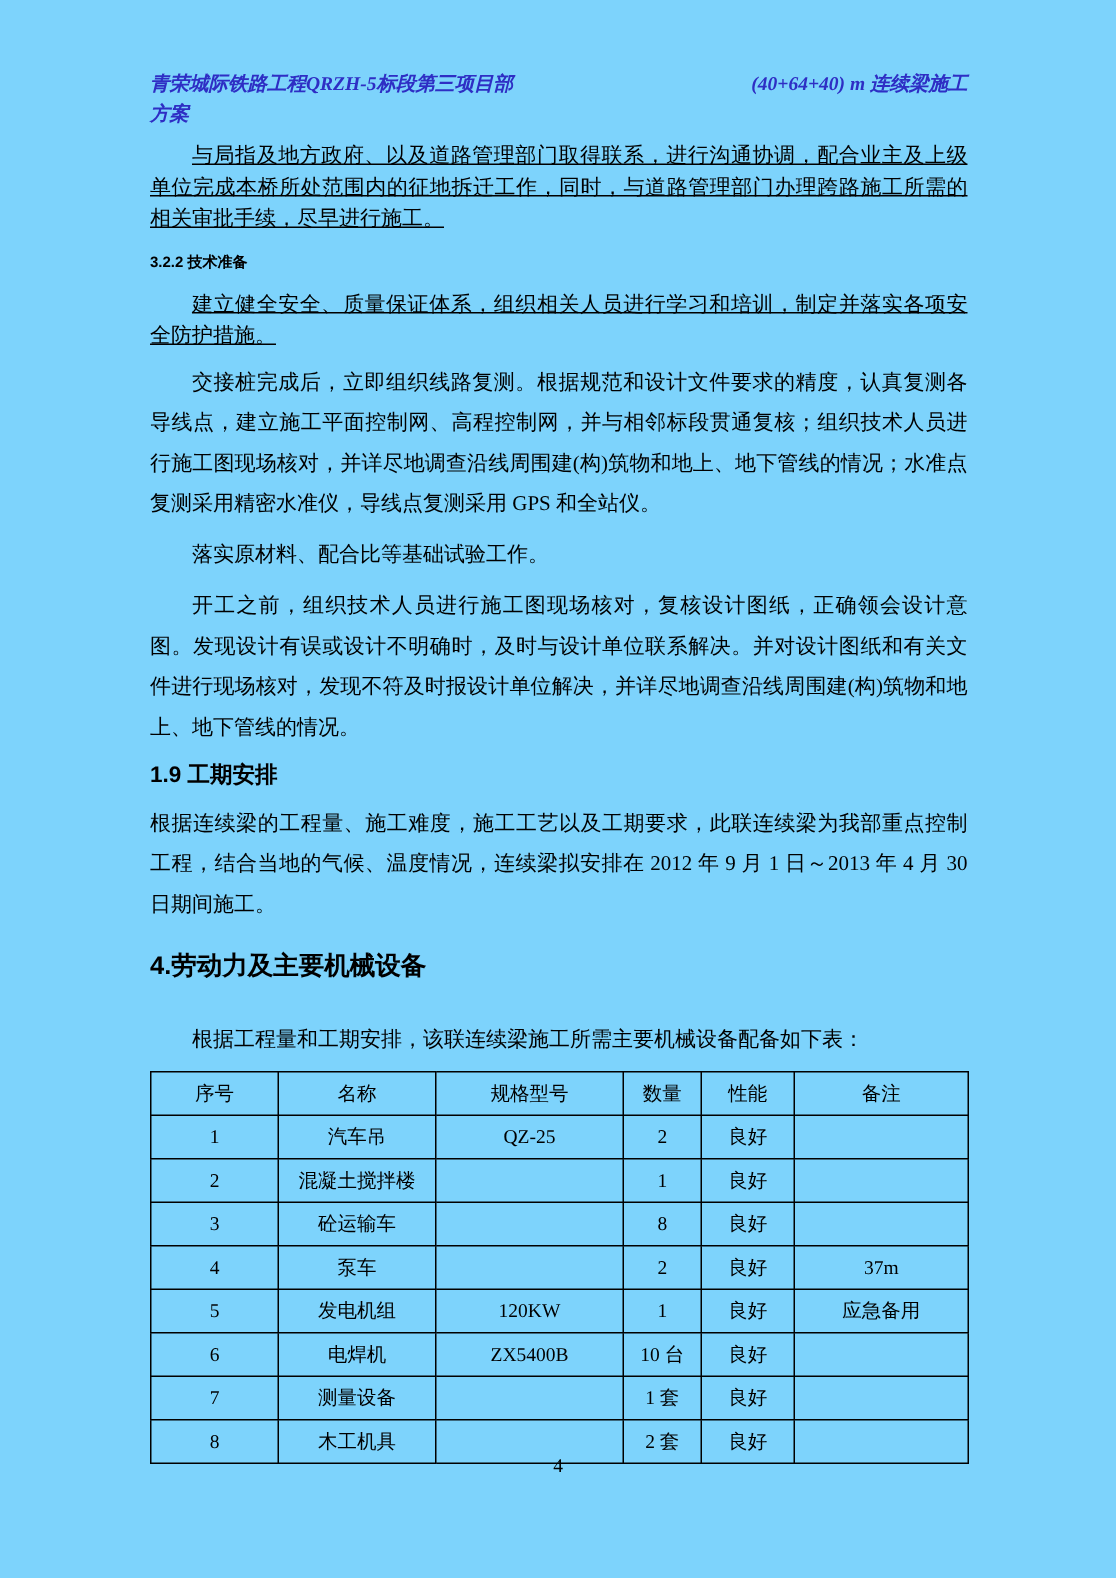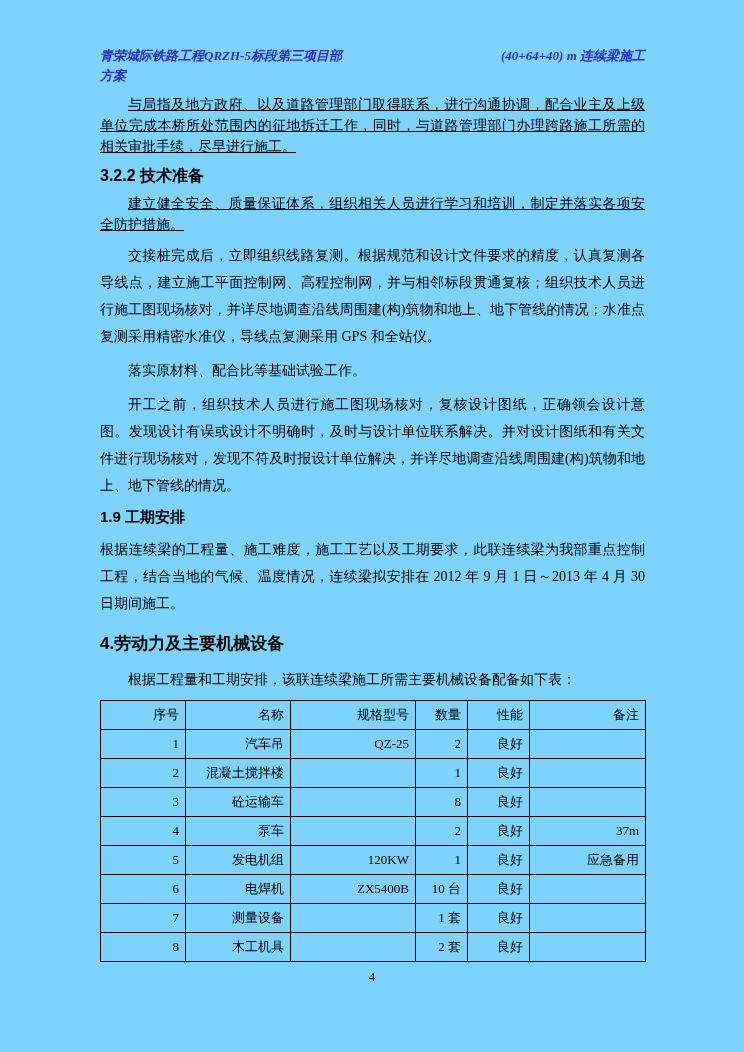--- a/index.html
+++ b/index.html
@@ -38,52 +38,52 @@
     margin: 0 0 7px 0;
     font-size: 14px;
     text-align: justify;
   }
   .lh-tight { line-height: 21px; text-decoration: underline; }
   .lh-loose { line-height: 27px; }
   .indent { text-indent: 2em; }
   .heading-3 {
     font-family: "Liberation Sans", "DejaVu Sans", sans-serif;
     font-weight: bold;
-    font-size: 16px;
+    font-size: 10px;
     line-height: 21px;
     margin: 8px 0 7px 0;
   }
   .heading-33 {
     font-family: "Liberation Sans", "DejaVu Sans", sans-serif;
     font-weight: bold;
     font-size: 15px;
     line-height: 22px;
     margin: 6px 0 8px 0;
   }
   .heading-2 {
     font-family: "Liberation Sans", "DejaVu Sans", sans-serif;
     font-weight: bold;
     font-size: 17px;
     line-height: 25px;
-    margin: 14px 0 10px 0;
+    margin: 14px 0 24px 0;
   }
   
   table.equipment {
     border-collapse: collapse;
     width: 545px;
     margin-top: 4px;
     font-size: 13px;
     table-layout: fixed;
   }
   table.equipment th,
   table.equipment td {
     border: 1px solid #000000;
     height: 28px;
     padding: 0 6px;
-    text-align: right;
+    text-align: center;
     font-weight: normal;
     vertical-align: middle;
     overflow: hidden;
     white-space: nowrap;
   }
   
   .page-footer {
     position: absolute;
     left: 0;
     top: 968px;

